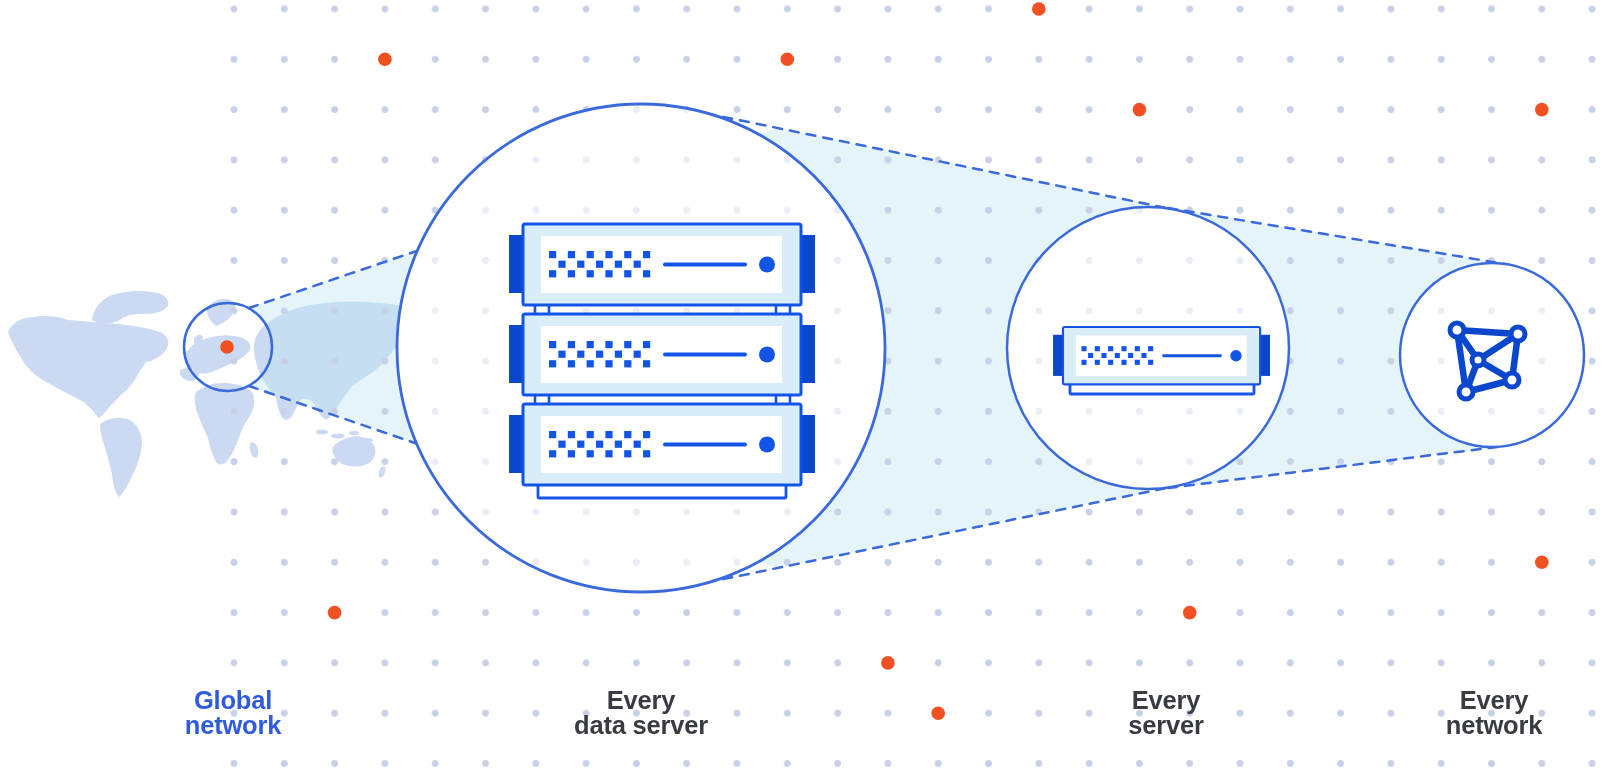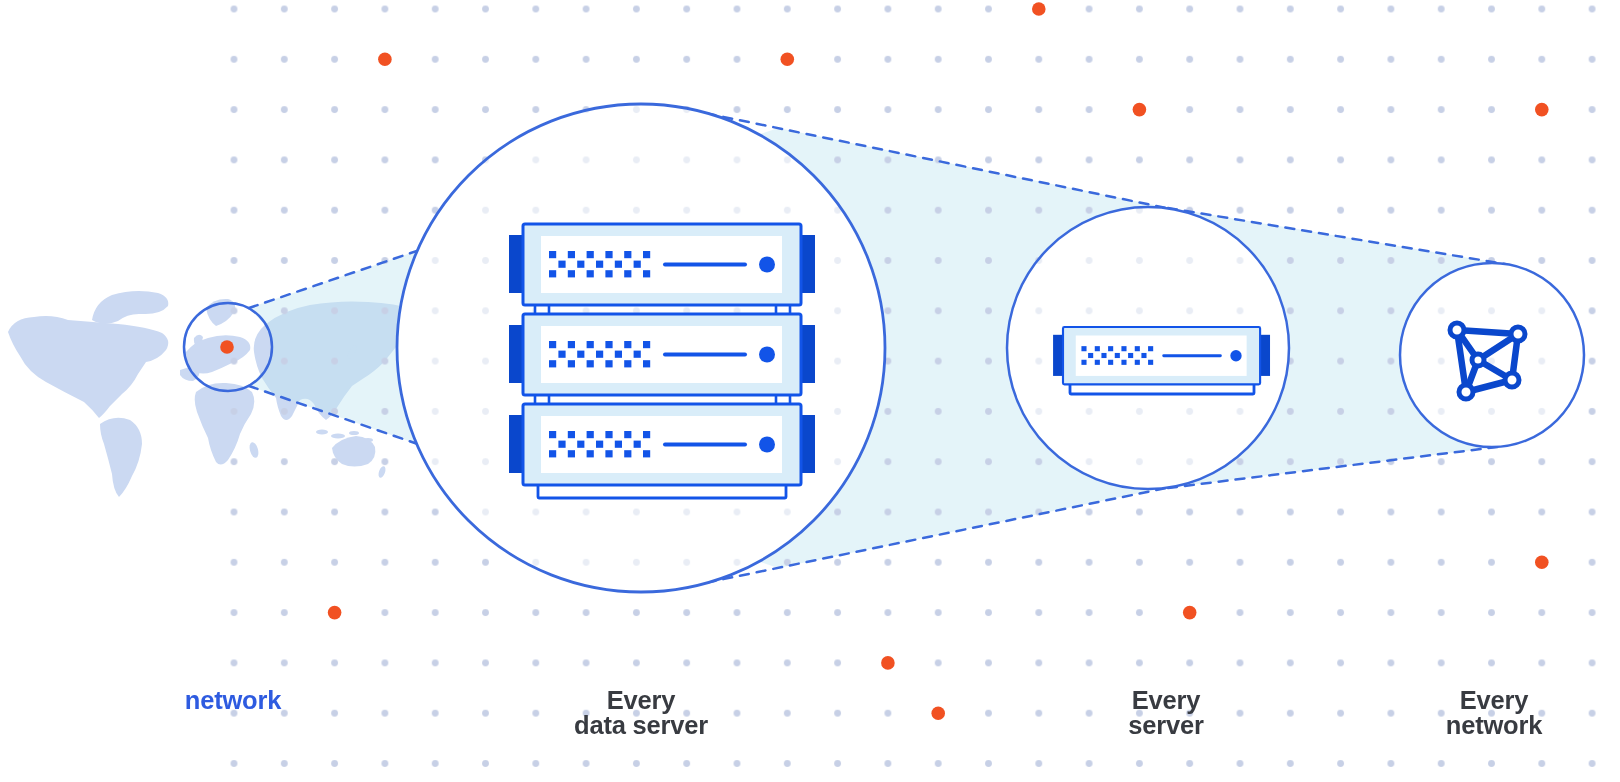--- a/index.html
+++ b/index.html
@@ -178,20 +178,21 @@
     <circle class="mesh-node" cx="1478" cy="360" r="6"></circle>
   </g>
 
   <g>
     <circle class="ring-thin" cx="228" cy="347" r="44"></circle>
     <circle class="orange-dot" cx="227" cy="347" r="6.8"></circle>
   </g>
 </svg>
 
 <div class="caption blue" style="left:123px;top:688px">
+  <div>Global</div>
   <div>network</div>
 </div>
 <div class="caption" style="left:531px;top:688px">
   <div>Every</div>
   <div>data server</div>
 </div>
 <div class="caption" style="left:1056px;top:688px">
   <div>Every</div>
   <div>server</div>
 </div>

